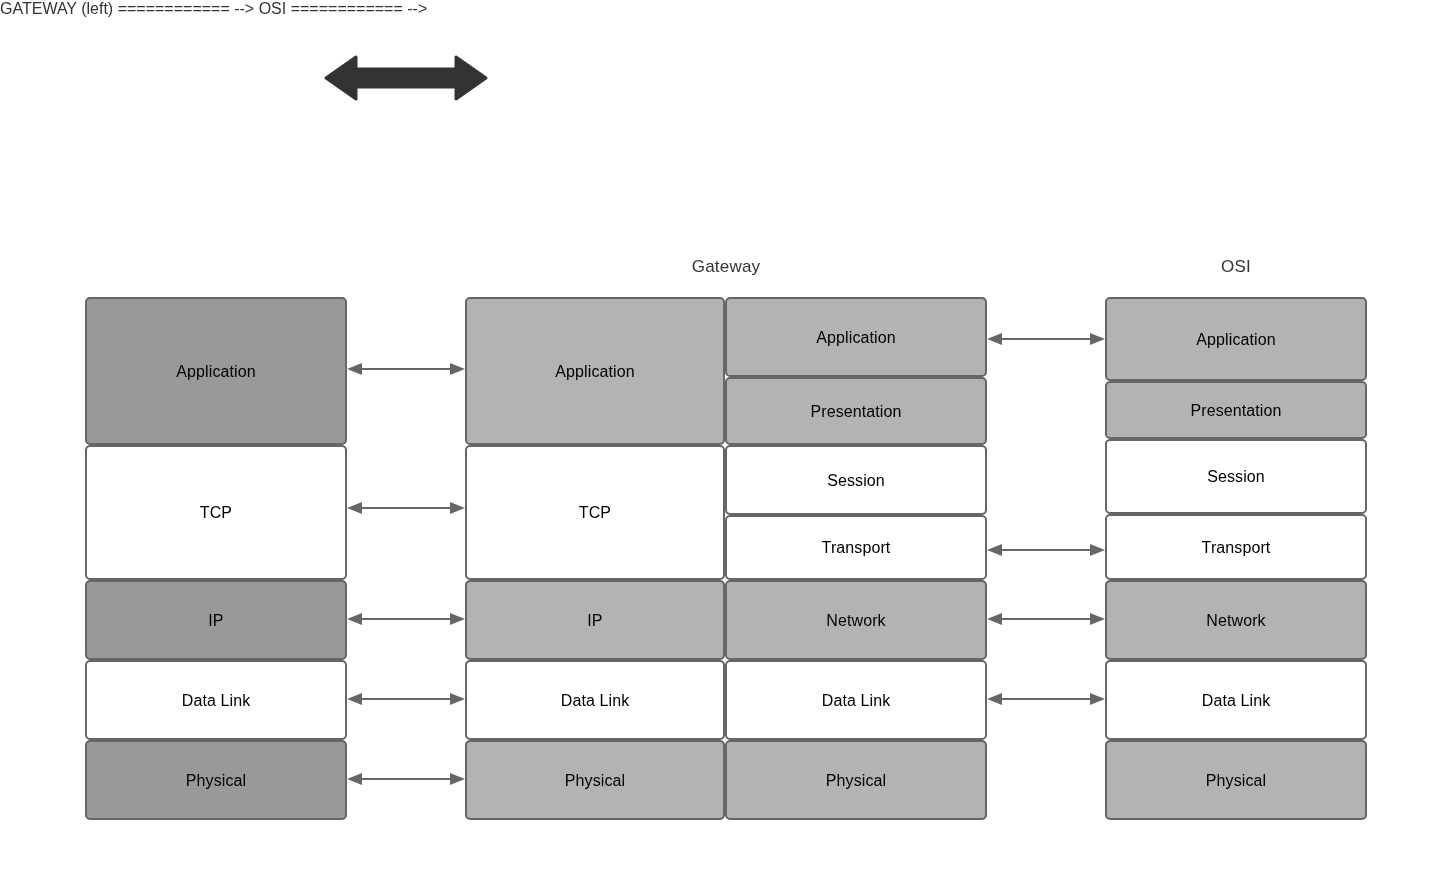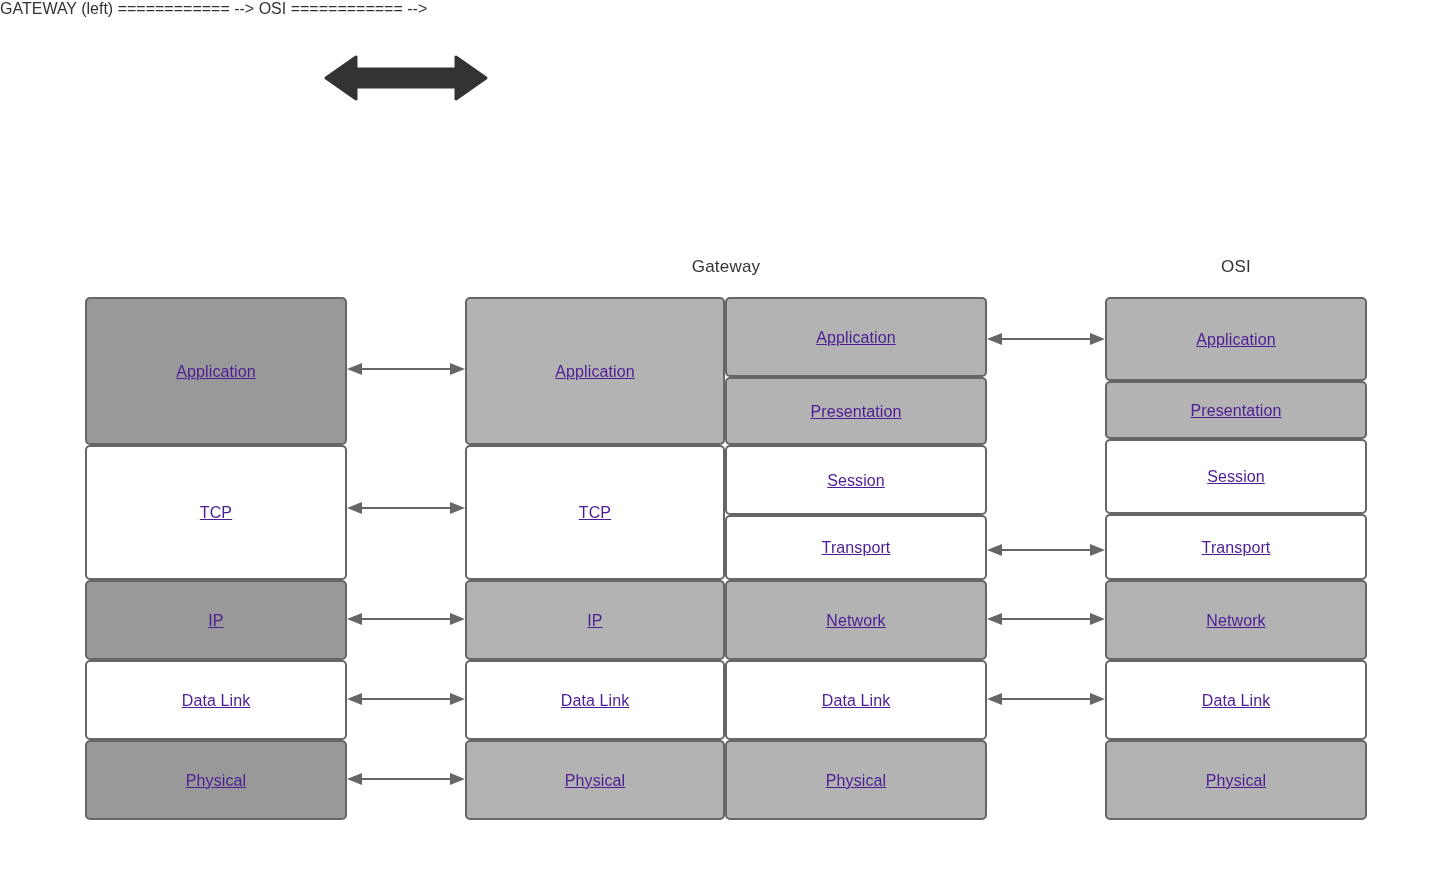--- a/index.html
+++ b/index.html
@@ -35,25 +35,24 @@
   .layer {
     position: absolute;
     box-sizing: border-box;
     border: 2px solid #666666;
     border-radius: 5px;
     display: flex;
     align-items: center;
     justify-content: center;
     font-size: 16px;
     line-height: 19px;
-    color: #4c1d95;
+    color: #000000;
     text-align: center;
     white-space: nowrap;
     letter-spacing: 0.1px;
-    text-decoration: underline;
   }
   .fill-dark  { background: #999999; }
   .fill-mid   { background: #b3b3b3; }
   .fill-white { background: #ffffff; }
 
   
   .connector {
     position: absolute;
     height: 18px;
     pointer-events: none;

